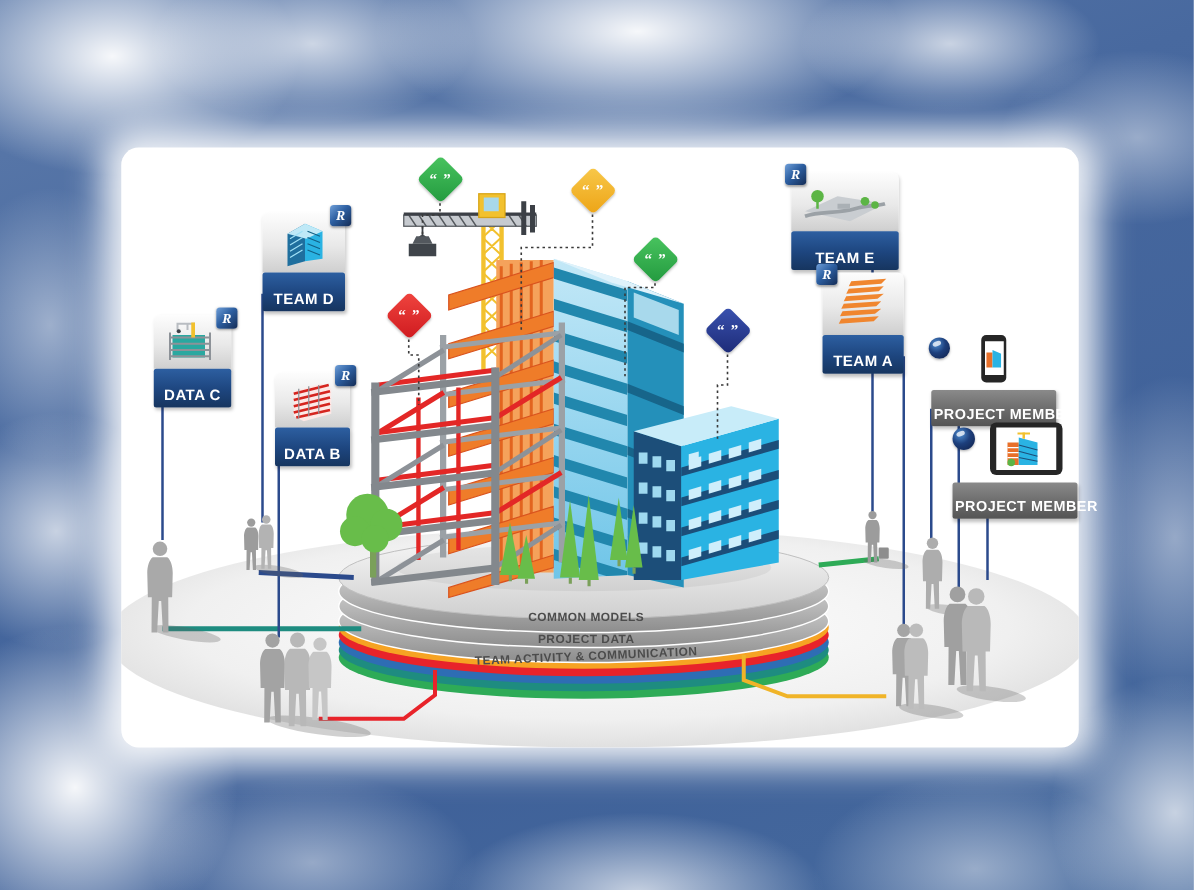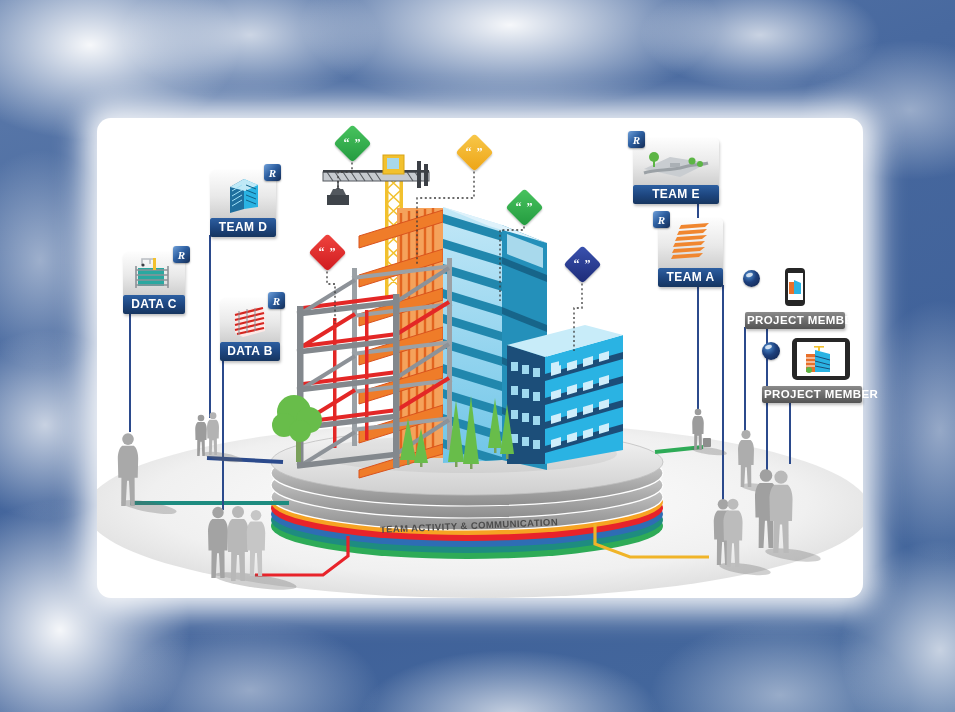--- a/index.html
+++ b/index.html
@@ -24,21 +24,21 @@
   .card{position:absolute;text-align:center;}
   .icon-box{
     background:linear-gradient(180deg,#fdfdfd 0%,#e9e9e9 55%,#cfcfcf 100%);
     border-radius:5px 5px 0 0;position:relative;
     box-shadow:1px 2px 3px rgba(0,0,0,.18);
     display:flex;align-items:center;justify-content:center;
   }
   .banner{
     background:linear-gradient(180deg,#2d5fa1 0%,#1d457e 55%,#16355f 100%);
     color:#fff;font-weight:bold;font-size:12px;letter-spacing:.4px;
-    padding:2px 2px 3px;border-radius:2px;position:relative;
+    padding:14px 2px 3px;border-radius:2px;position:relative;
     box-shadow:1px 2px 3px rgba(0,0,0,.25);white-space:nowrap;
   }
   .banner.gray{background:linear-gradient(180deg,#8a8a8a 0%,#6b6b6b 55%,#545454 100%);font-size:11.5px;}
   .revit-badge{
     position:absolute;width:17px;height:17px;border-radius:3px;
     background:linear-gradient(135deg,#6f9fd8 0%,#2d5fa1 45%,#142c55 100%);
     color:#fff;font:italic bold 11px "Liberation Serif",serif;
     display:flex;align-items:center;justify-content:center;
     box-shadow:0 1px 2px rgba(0,0,0,.35);
   }
@@ -344,20 +344,22 @@
 
     <g fill="none" stroke="#3a3a3a" stroke-width="1.3" stroke-dasharray="2 2.6">
       <path d="M255,40 V54 H241 V71"></path>
       <path d="M377,49 V80 H320 V148"></path>
       <path d="M427,104 V112 H403 V183"></path>
       <path d="M230,149 V166 H238 V206"></path>
       <path d="M485,161 V190 H477 V233"></path>
     </g>
   </svg>
 
+  <div class="plat-text" style="top:371px;">COMMON MODELS</div>
+  <div class="plat-text" style="top:388px;">PROJECT DATA</div>
   <div class="plat-text" style="top:402px;transform:rotate(-2.5deg);">TEAM ACTIVITY &amp; COMMUNICATION</div>
 
   <div class="card" style="left:26px;top:134px;width:62px;">
     <div class="icon-box" style="width:62px;height:43px;">
       <svg width="48" height="36" viewBox="0 0 48 36">
         <rect x="8" y="12" width="26" height="18" fill="#2aa8a0"></rect>
         <g stroke="#8d9298" stroke-width="1.6" fill="none">
           <path d="M6,10 V32 M38,10 V32 M6,14 H38 M6,19 H38 M6,24 H38 M6,29 H38"></path>
         </g>
         <path d="M12,9 V3 H26 M20,3 V8" stroke="#b9bdc2" stroke-width="1.6" fill="none"></path>

